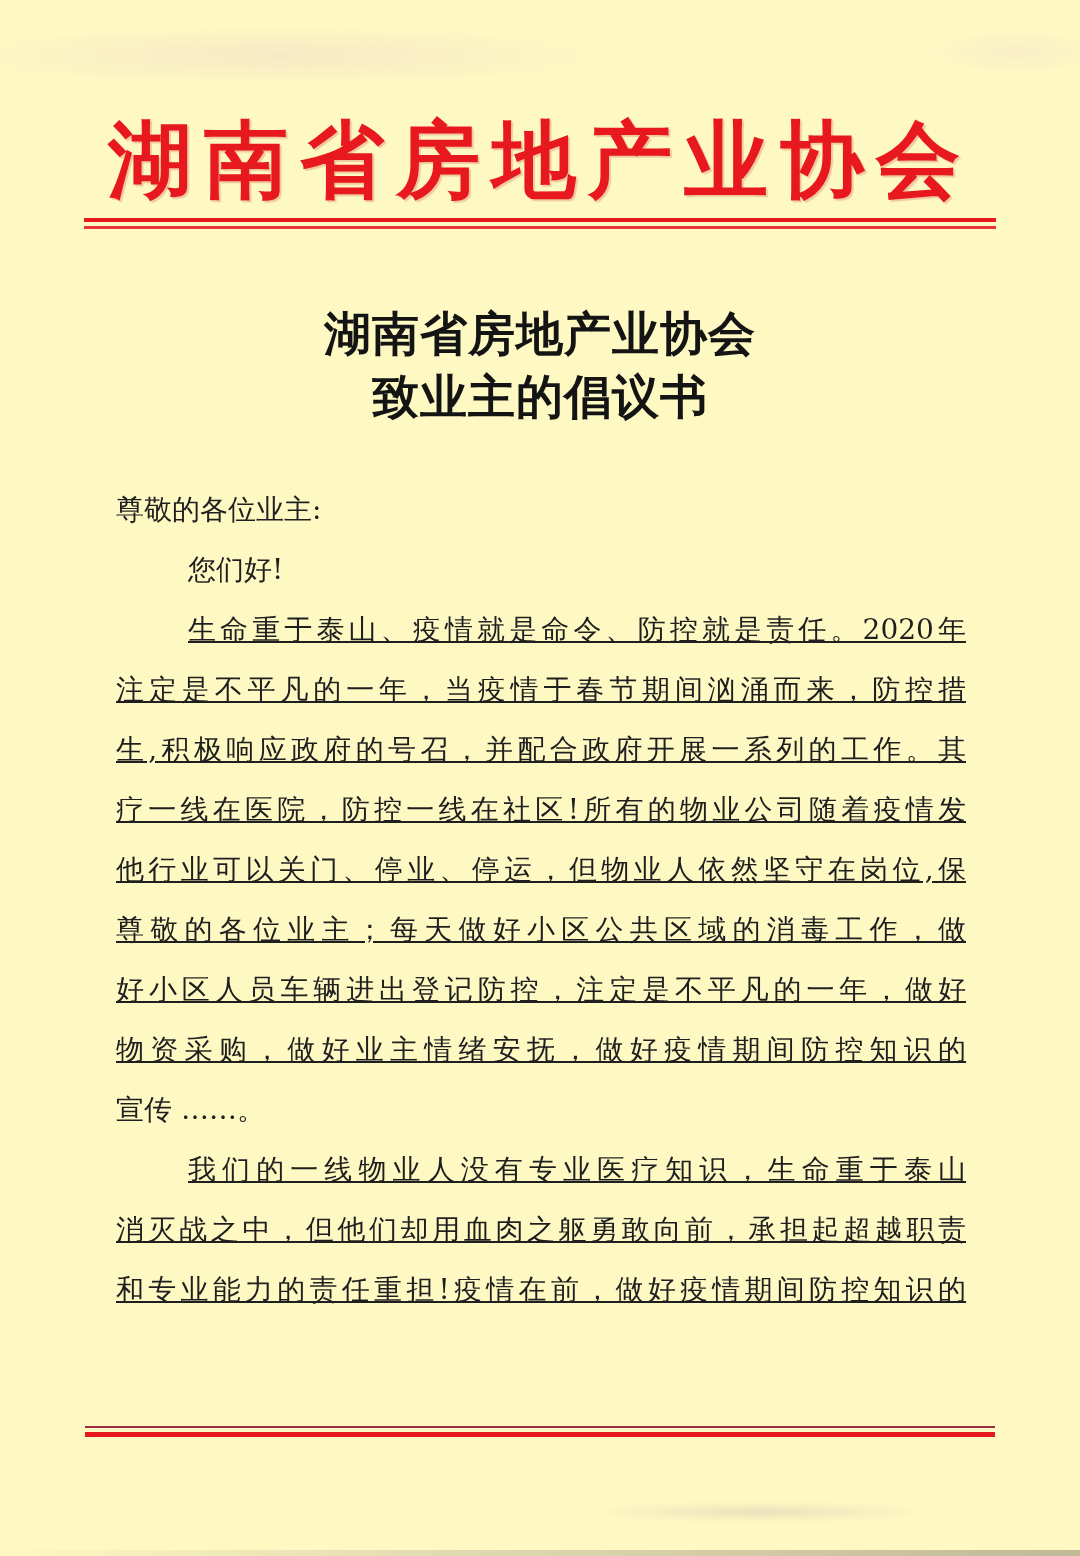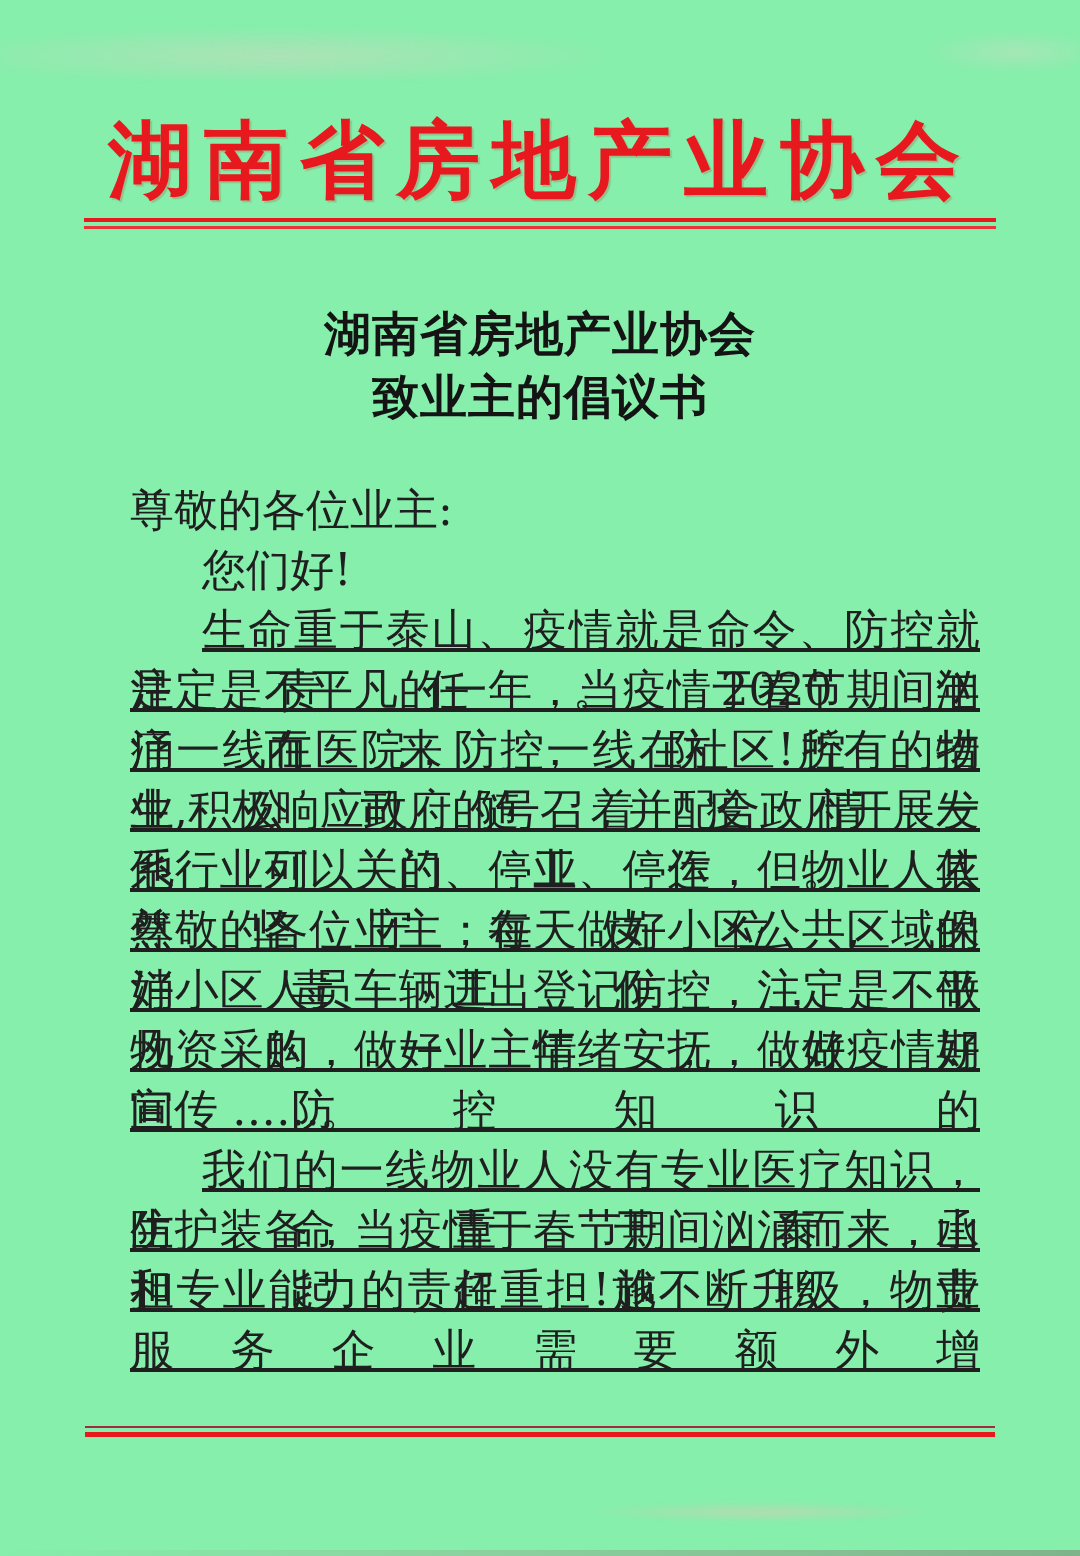--- a/index.html
+++ b/index.html
@@ -4,21 +4,21 @@
 <style>
   html, body {
     margin: 0;
     padding: 0;
     background: #ffffff;
   }
   .page {
     position: relative;
     width: 1080px;
     height: 1556px;
-    background: #86efac;
+    background: #fef9c3;
     overflow: hidden;
     font-family: "DejaVu Serif", "Liberation Serif", serif;
   }
 
   
   .smudge-top {
     position: absolute;
     top: 26px; left: 0;
     width: 620px; height: 54px;
     background: radial-gradient(ellipse at 45% 55%, rgba(236,206,200,0.38), rgba(255,255,255,0) 72%);
@@ -75,23 +75,23 @@
     font-size: 47px;
     font-weight: bold;
     line-height: 63px;
     color: #141414;
     letter-spacing: 1px;
   }
 
   
   .letter-body {
     position: absolute;
-    top: 480px; left: 130px;
+    top: 480px; left: 116px;
     width: 850px;
-    font-size: 44px;
+    font-size: 28px;
     line-height: 60px;
     color: #1f1f1f;
   }
   .line {
     height: 60px;
     white-space: nowrap;
     text-align: left;
   }
   .line.j {
     white-space: normal;
@@ -131,30 +131,30 @@
   <div class="doc-title">
     <div>湖南省房地产业协会</div>
     <div>致业主的倡议书</div>
   </div>
 
   <div class="letter-body">
     <div class="line">尊敬的各位业主:</div>
     <div class="line ind">您们好!</div>
     <div class="line ind j">生命重于泰山、疫情就是命令、防控就是责任。2020年</div>
     <div class="line j">注定是不平凡的一年，当疫情于春节期间汹涌而来，防控措</div>
+    <div class="line j">生,积极响应政府的号召，并配合政府开展一系列的工作。其</div>
     <div class="line j">疗一线在医院，防控一线在社区!所有的物业公司随着疫情发</div>
-    <div class="line j">生,积极响应政府的号召，并配合政府开展一系列的工作。其</div>
     <div class="line j">他行业可以关门、停业、停运，但物业人依然坚守在岗位,保</div>
     <div class="line j">尊敬的各位业主；每天做好小区公共区域的消毒工作，做</div>
     <div class="line j">好小区人员车辆进出登记防控，注定是不平凡的一年，做好</div>
     <div class="line j">物资采购，做好业主情绪安抚，做好疫情期间防控知识的</div>
     <div class="line">宣传 ……。</div>
     <div class="line ind j">我们的一线物业人没有专业医疗知识，生命重于泰山</div>
-    <div class="line j">防护装备，当疫情于春节期间汹涌而来，承担起超越职责</div>
-    <div class="line j">和专业能力的责任重担!施不断升级，物业服务企业需要额外增</div>
+    <div class="line j">消灭战之中，但他们却用血肉之躯勇敢向前，承担起超越职责</div>
+    <div class="line j">和专业能力的责任重担!疫情在前，做好疫情期间防控知识的</div>
   </div>
 
   <div class="footer-rule">
     <div class="rule-thin"></div>
     <div class="rule-gap"></div>
     <div class="rule-thick"></div>
   </div>
 
   <div class="smudge-bottom"></div>
   <div class="bottom-edge"></div>

